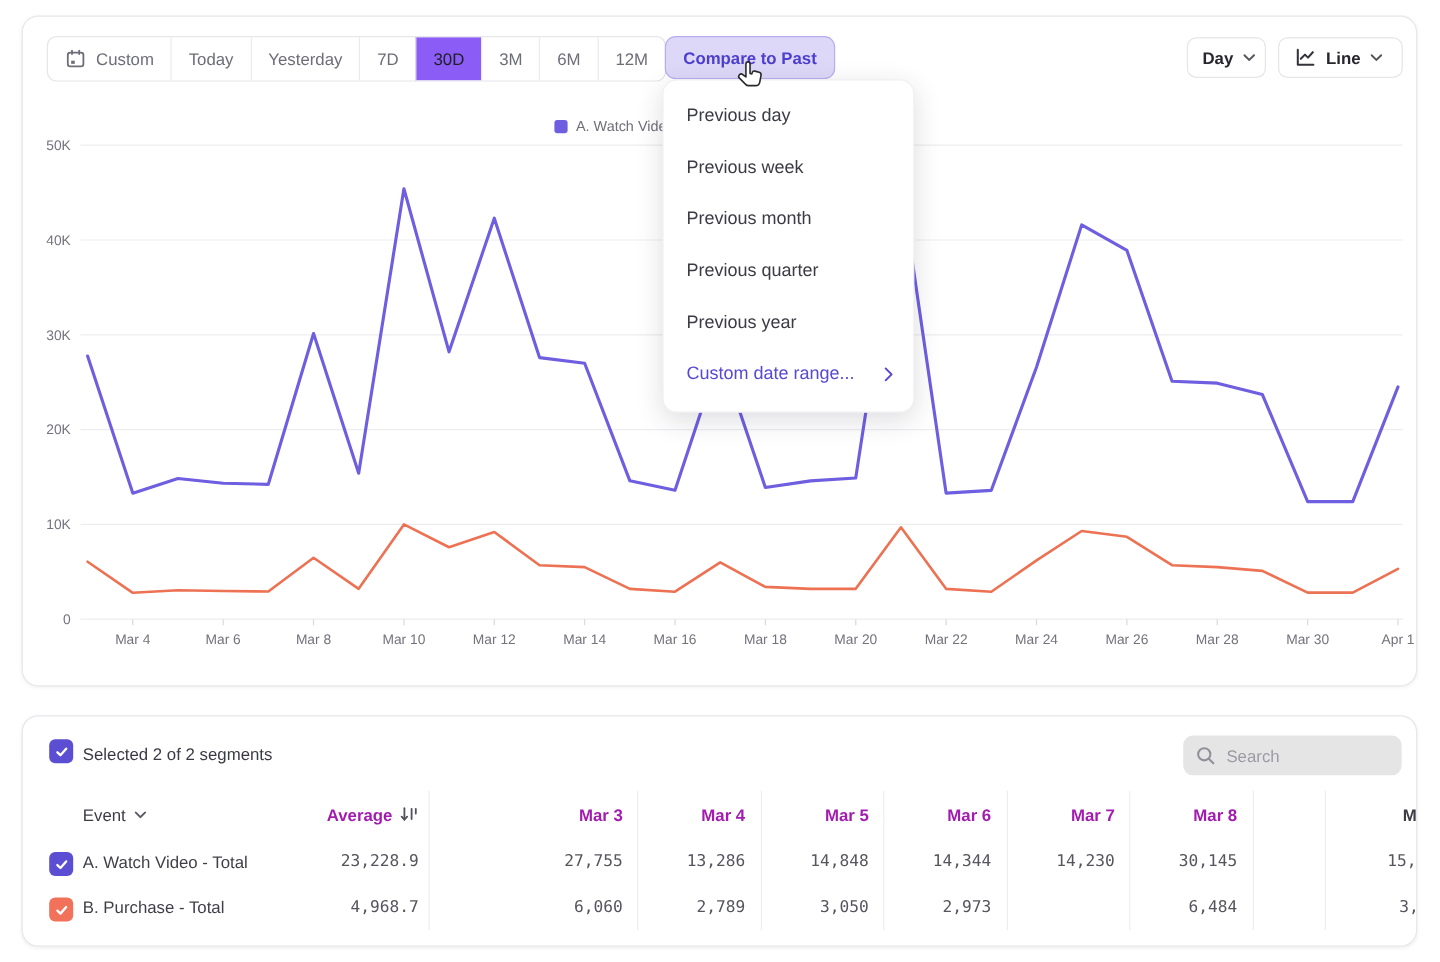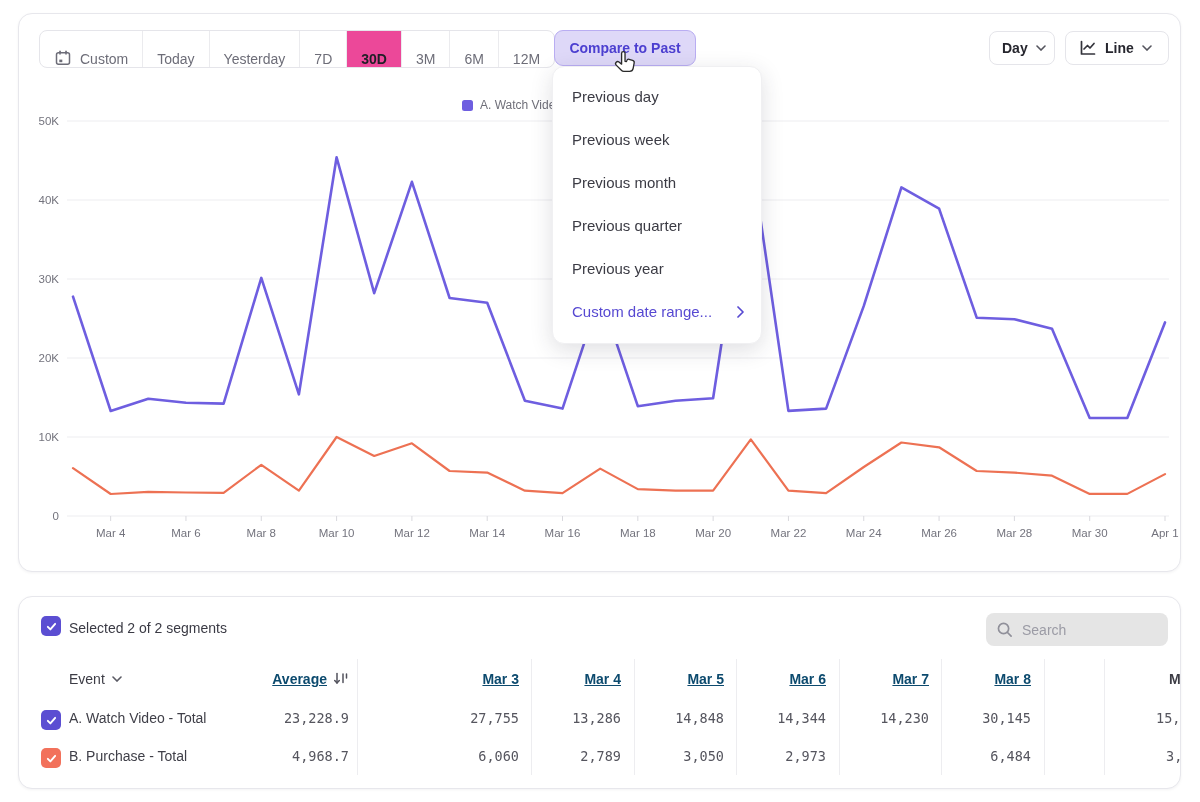--- a/index.html
+++ b/index.html
@@ -4,24 +4,24 @@
 <style>
   html,body{margin:0;padding:0;width:1200px;height:802px;background:#fff;
     font-family:"Liberation Sans",sans-serif;overflow:hidden;position:relative;}
   .card{position:absolute;background:#fff;border:1px solid #e7e7ec;border-radius:14px;
     box-shadow:0 1px 3px rgba(20,20,40,.05);}
   #top-card{left:18px;top:13px;width:1161px;height:557px;}
   #bottom-card{left:18px;top:596px;width:1161px;height:191px;overflow:hidden;}
   
   #range-group{position:absolute;left:20px;top:16px;height:36px;display:flex;align-items:stretch;
     border:1px solid #e5e5ea;border-radius:8px;overflow:hidden;background:#fff;z-index:2;}
-  .range-item{display:flex;align-items:flex-end;gap:8px;padding:0 14px;font-size:14px;color:#6d6d78;
+  .range-item{display:flex;align-items:center;gap:8px;padding:0 14px;font-size:14px;color:#6d6d78;
     border-left:1px solid #ebebee;cursor:pointer;white-space:nowrap;}
   .range-item:first-child{border-left:none;}
-  .range-item.selected{background:#ec4899;color:#1f1f26;font-weight:700;}
+  .range-item.selected{background:#8b5cf6;color:#1f1f26;font-weight:400;}
   #compare-btn{position:absolute;left:535px;top:16px;width:142px;height:36px;background:#ded8f8;
     border:1px solid #b9adf2;border-radius:9px;color:#4c3fd0;font-size:14px;font-weight:600;
     display:flex;align-items:center;justify-content:center;z-index:2;font-family:inherit;}
   .tool-btn{position:absolute;top:17px;height:34px;display:flex;align-items:center;gap:8px;
     border:1px solid #e5e5ea;border-radius:8px;background:#fff;font-size:14px;color:#26262e;
     font-weight:600;padding:0 12px;z-index:2;box-sizing:border-box;}
   #scale-btn{left:842px;width:118px;}
   #interval-btn{left:970px;width:66px;}
   #type-btn{left:1046px;width:104px;}
   
@@ -43,21 +43,21 @@
   .checkbox{position:absolute;width:20px;height:20px;border-radius:5px;display:flex;
     align-items:center;justify-content:center;cursor:pointer;}
   #seg-label{position:absolute;left:50px;top:23px;font-size:14px;color:#3a3a44;}
   #search-box{position:absolute;left:967px;top:16px;width:182px;height:33px;background:#e5e5e5;
     border-radius:8px;display:flex;align-items:center;padding:0 10px;box-sizing:border-box;gap:7px;}
   #search-input{border:none;background:transparent;outline:none;font-size:14px;color:#3a3a44;
     width:130px;font-family:inherit;}
   #search-input::placeholder{color:#9b9ba5;}
   .col-sep{position:absolute;top:62px;height:116px;width:0;border-left:1px solid #ededf0;}
   .tcol{position:absolute;top:62px;width:112px;text-align:right;}
-  .tcol .th{height:40px;line-height:40px;font-size:14px;font-weight:700;color:#0c4a6e;white-space:nowrap;text-decoration:underline;}
+  .tcol .th{height:40px;line-height:40px;font-size:14px;font-weight:700;color:#a21caf;white-space:nowrap;}
   .tcol .td{height:38px;line-height:38px;font-size:13.5px;color:#55555e;
     font-family:"DejaVu Sans Mono",monospace;white-space:nowrap;}
   #event-header{position:absolute;left:50px;top:62px;height:40px;line-height:40px;font-size:14px;
     font-weight:400;color:#3c3c45;display:flex;align-items:center;gap:7px;}
   .row-label{position:absolute;left:50px;height:38px;line-height:38px;font-size:14px;color:#3f3f48;}
   .trunc{position:absolute;white-space:nowrap;}
   .trunc.th{font-size:14px;font-weight:700;color:#3c3c45;}
   .trunc.td{font-size:13.5px;color:#55555e;font-family:"DejaVu Sans Mono",monospace;}
 </style>
 </head>

